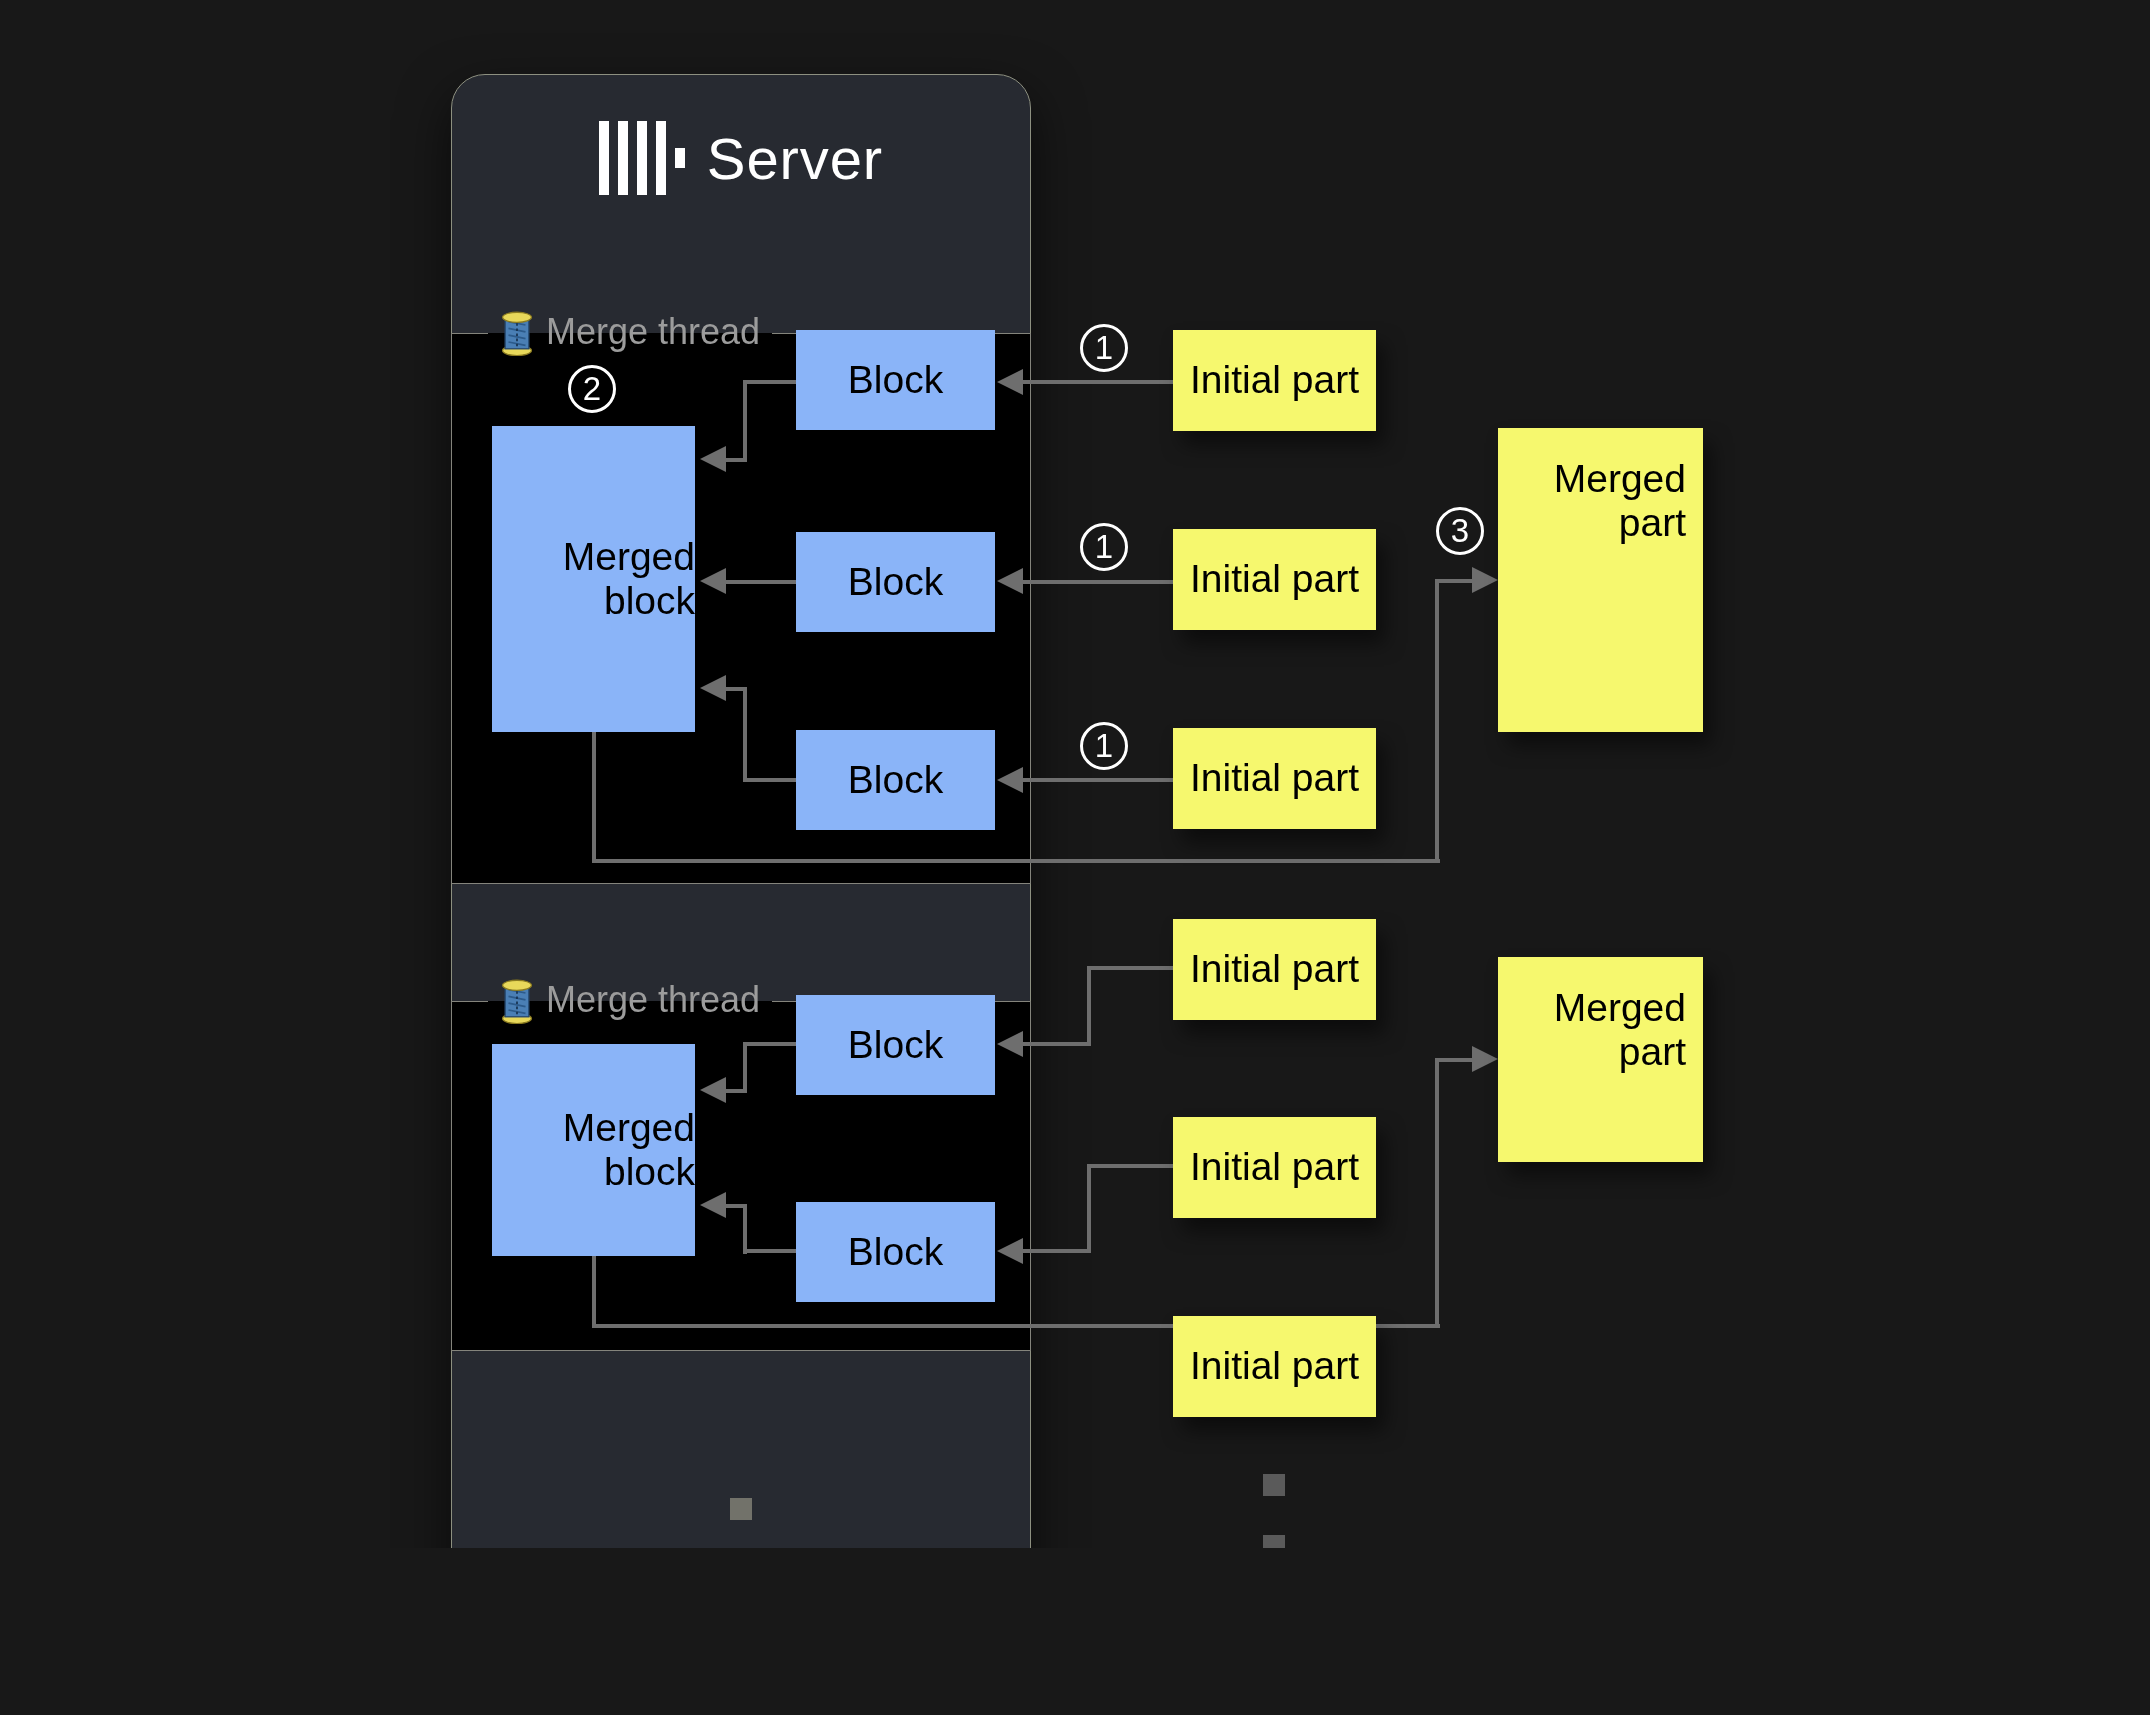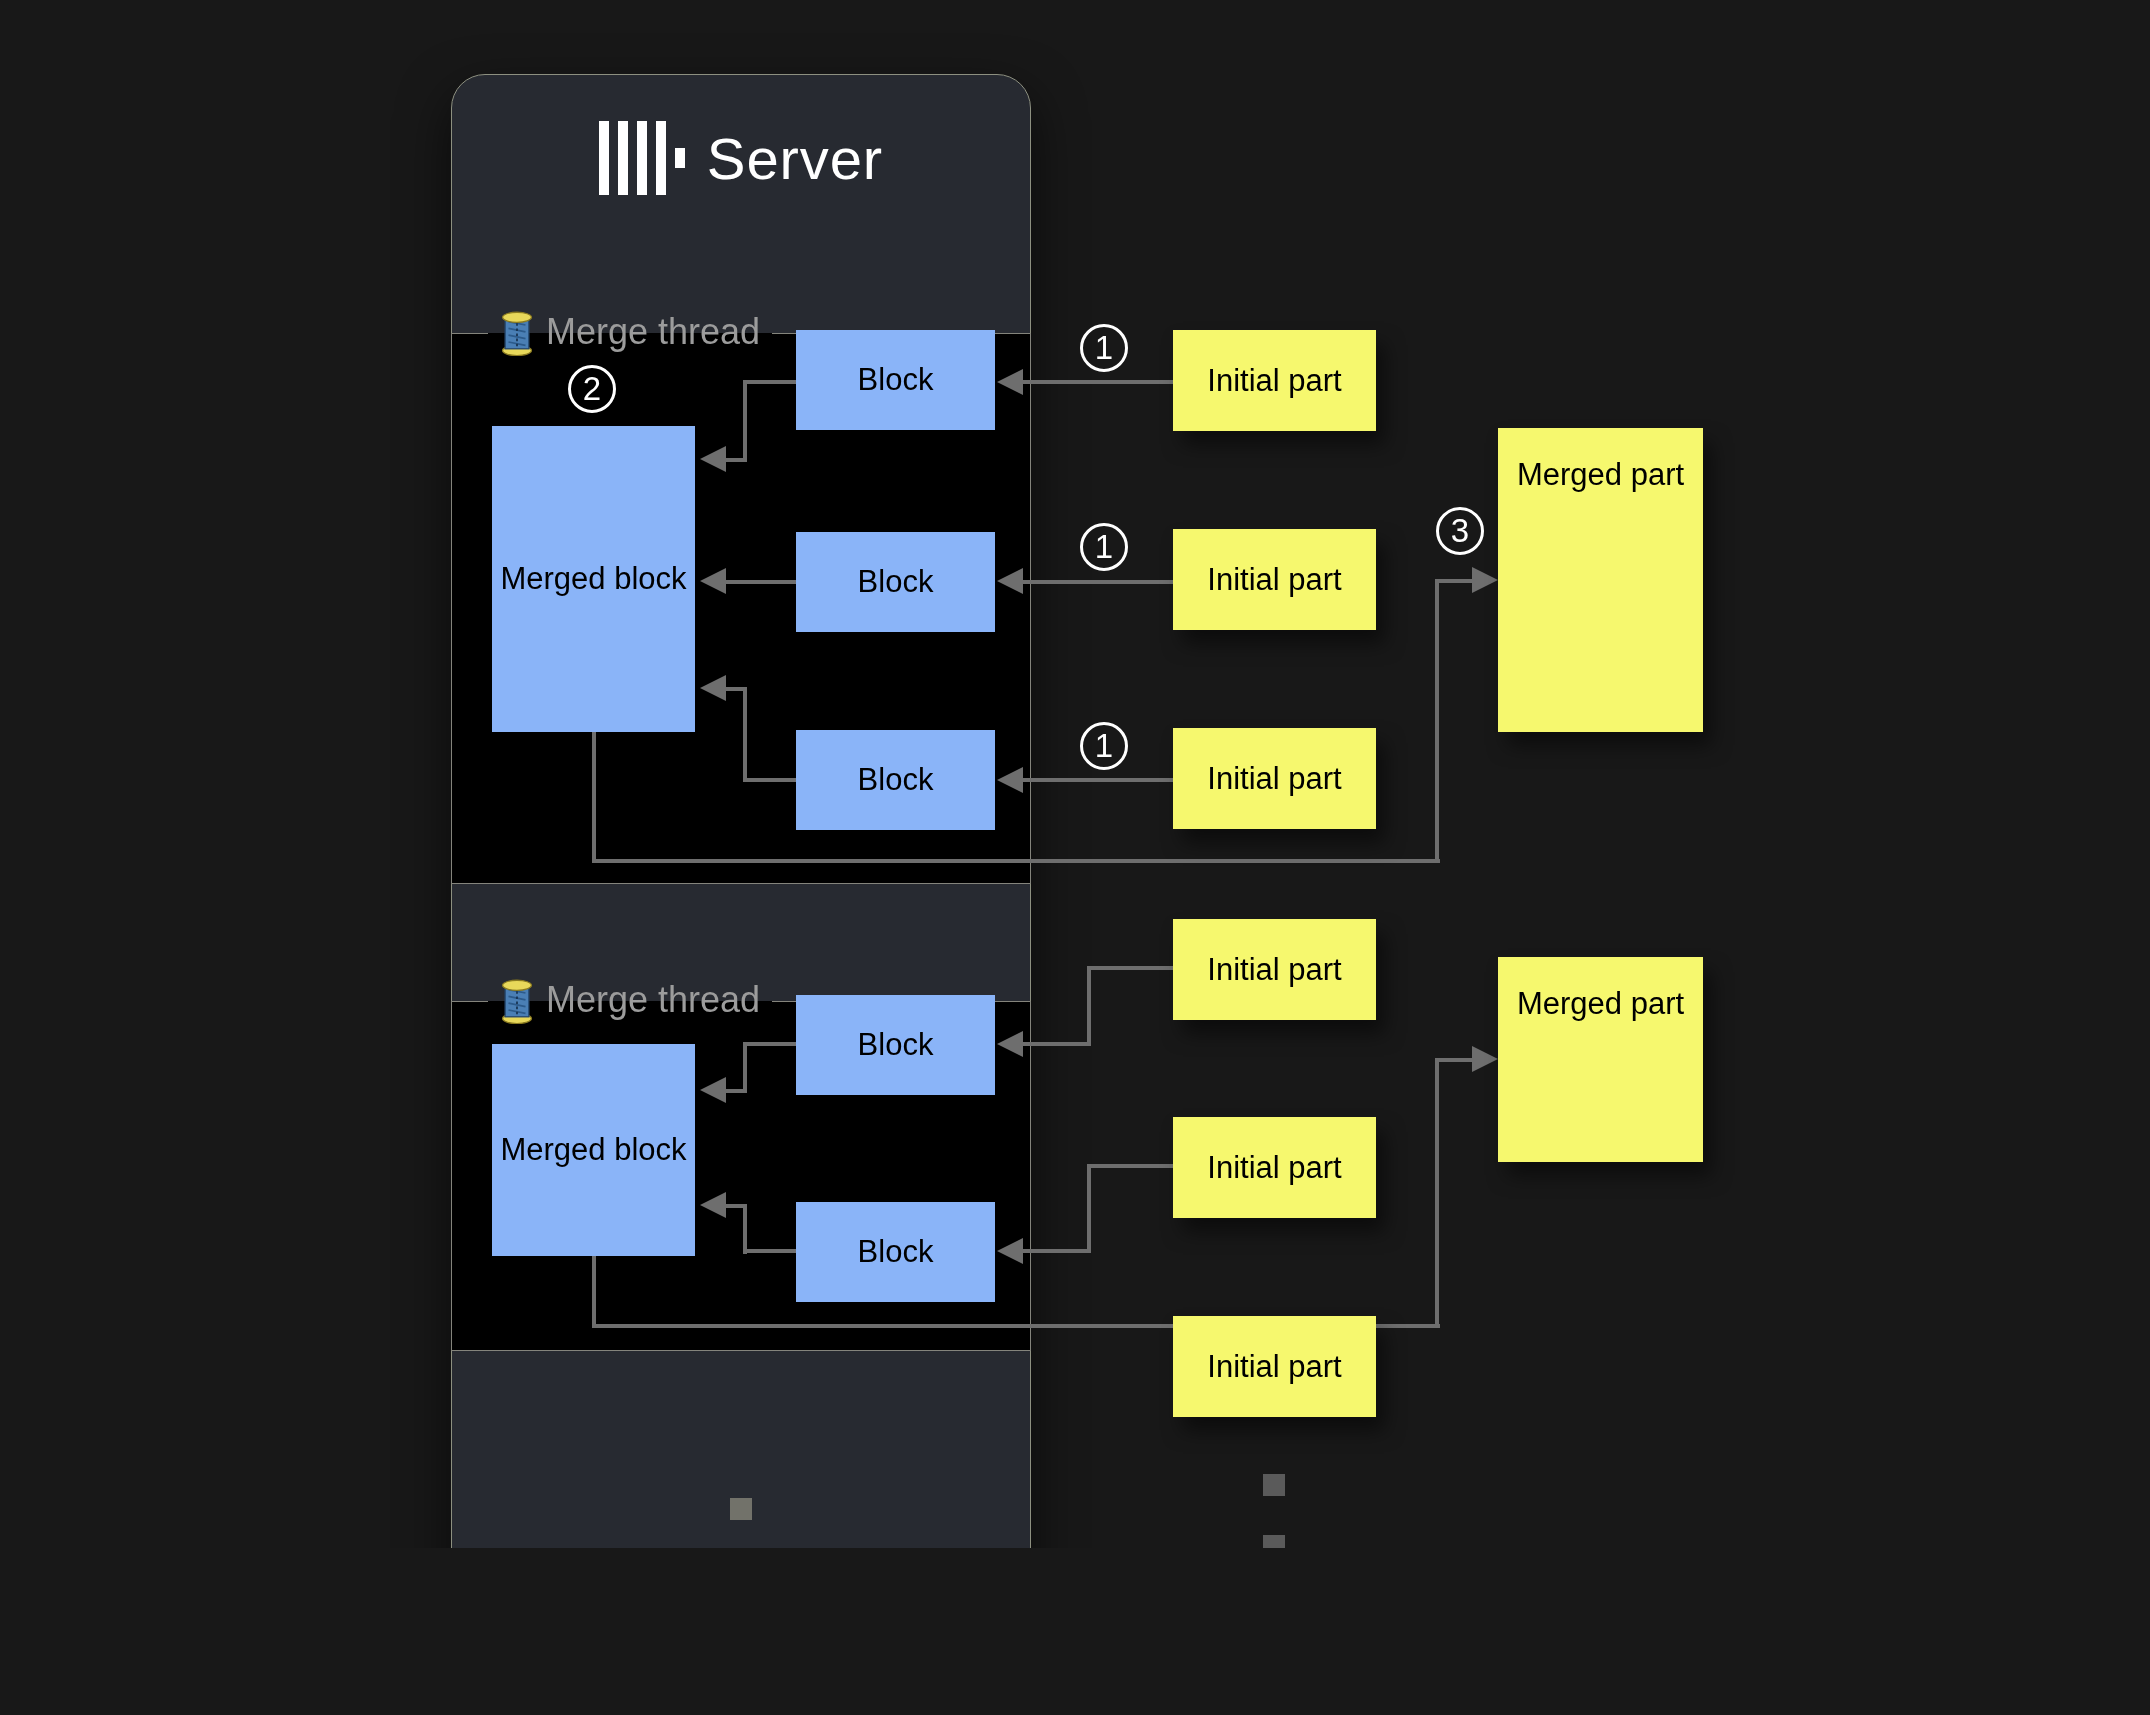--- a/index.html
+++ b/index.html
@@ -24,21 +24,21 @@
   .ch-logo i.short{height:20.5px}
   .server-title{color:var(--title);font-size:58px;letter-spacing:0.9px}
 
   fieldset.panel{position:absolute;background:var(--panel-bg);border:1.7px solid var(--panel-border)}
   fieldset.p1{left:451px;top:311px;width:580px;height:573px}
   fieldset.p2{left:451px;top:979px;width:580px;height:372px}
   legend.mt{margin-left:36px;padding:0 12px;display:flex;align-items:flex-start;gap:12px;
         color:var(--muted);font-size:36px;white-space:nowrap}
 
   .box{position:absolute;display:flex;align-items:center;justify-content:center;
-       text-align:center;color:#000;font-size:31px;line-height:1.13}
+       text-align:right;color:#000;font-size:39px;line-height:1.13}
   .blue{background:var(--block-fill)}
   .yellow{background:var(--part-fill);box-shadow:8.6px 13.7px 19px rgba(0,0,0,.5)}
   .top-text{align-items:flex-start;padding-top:29px}
 
   .badge{position:absolute;width:48px;height:48px;border:3.4px solid var(--badge);border-radius:50%;
          color:var(--badge);font-size:33px;display:flex;align-items:center;justify-content:center}
 
   .connector{position:absolute;left:0;top:0;width:0;height:0}
   .ln{position:absolute;background:var(--arrow)}
   .ah{position:absolute;width:0;height:0;border-top:13.7px solid transparent;border-bottom:13.7px solid transparent}

